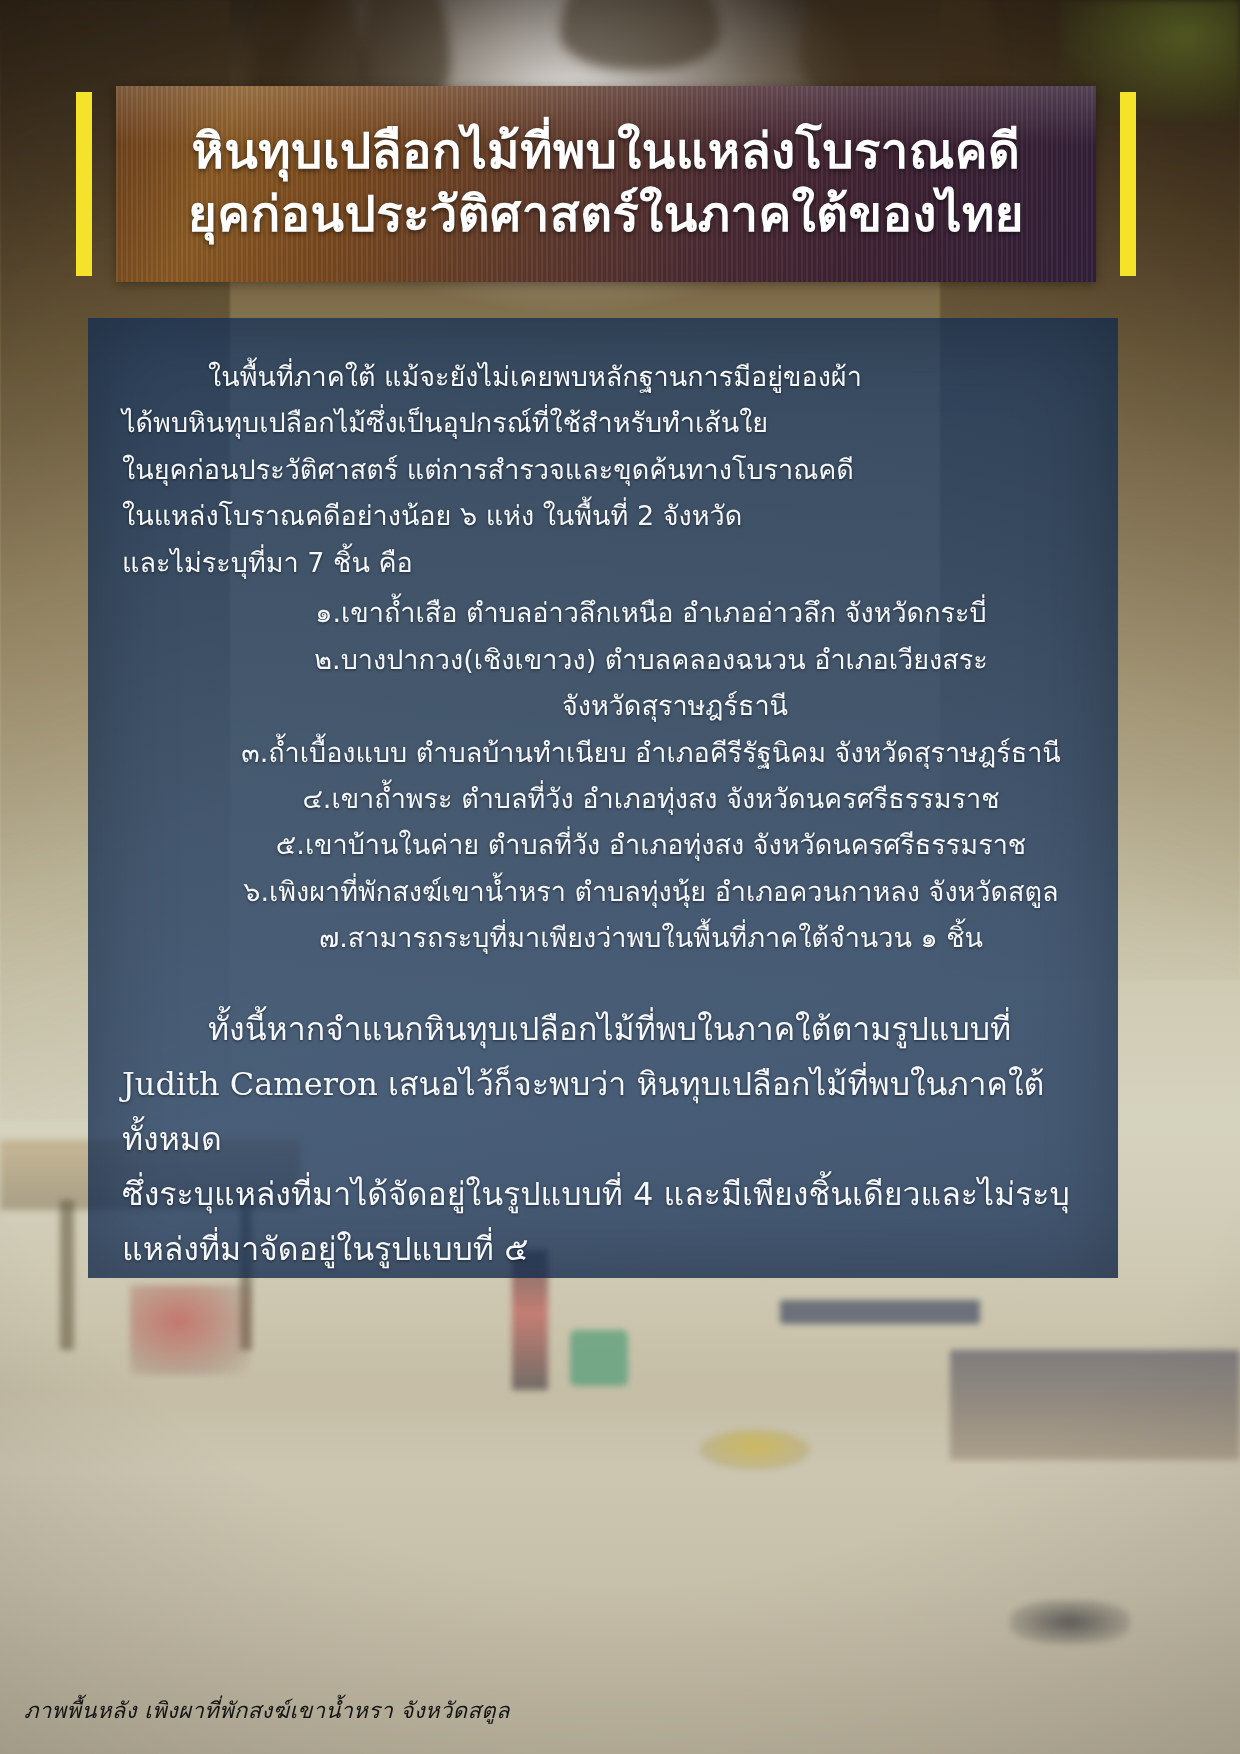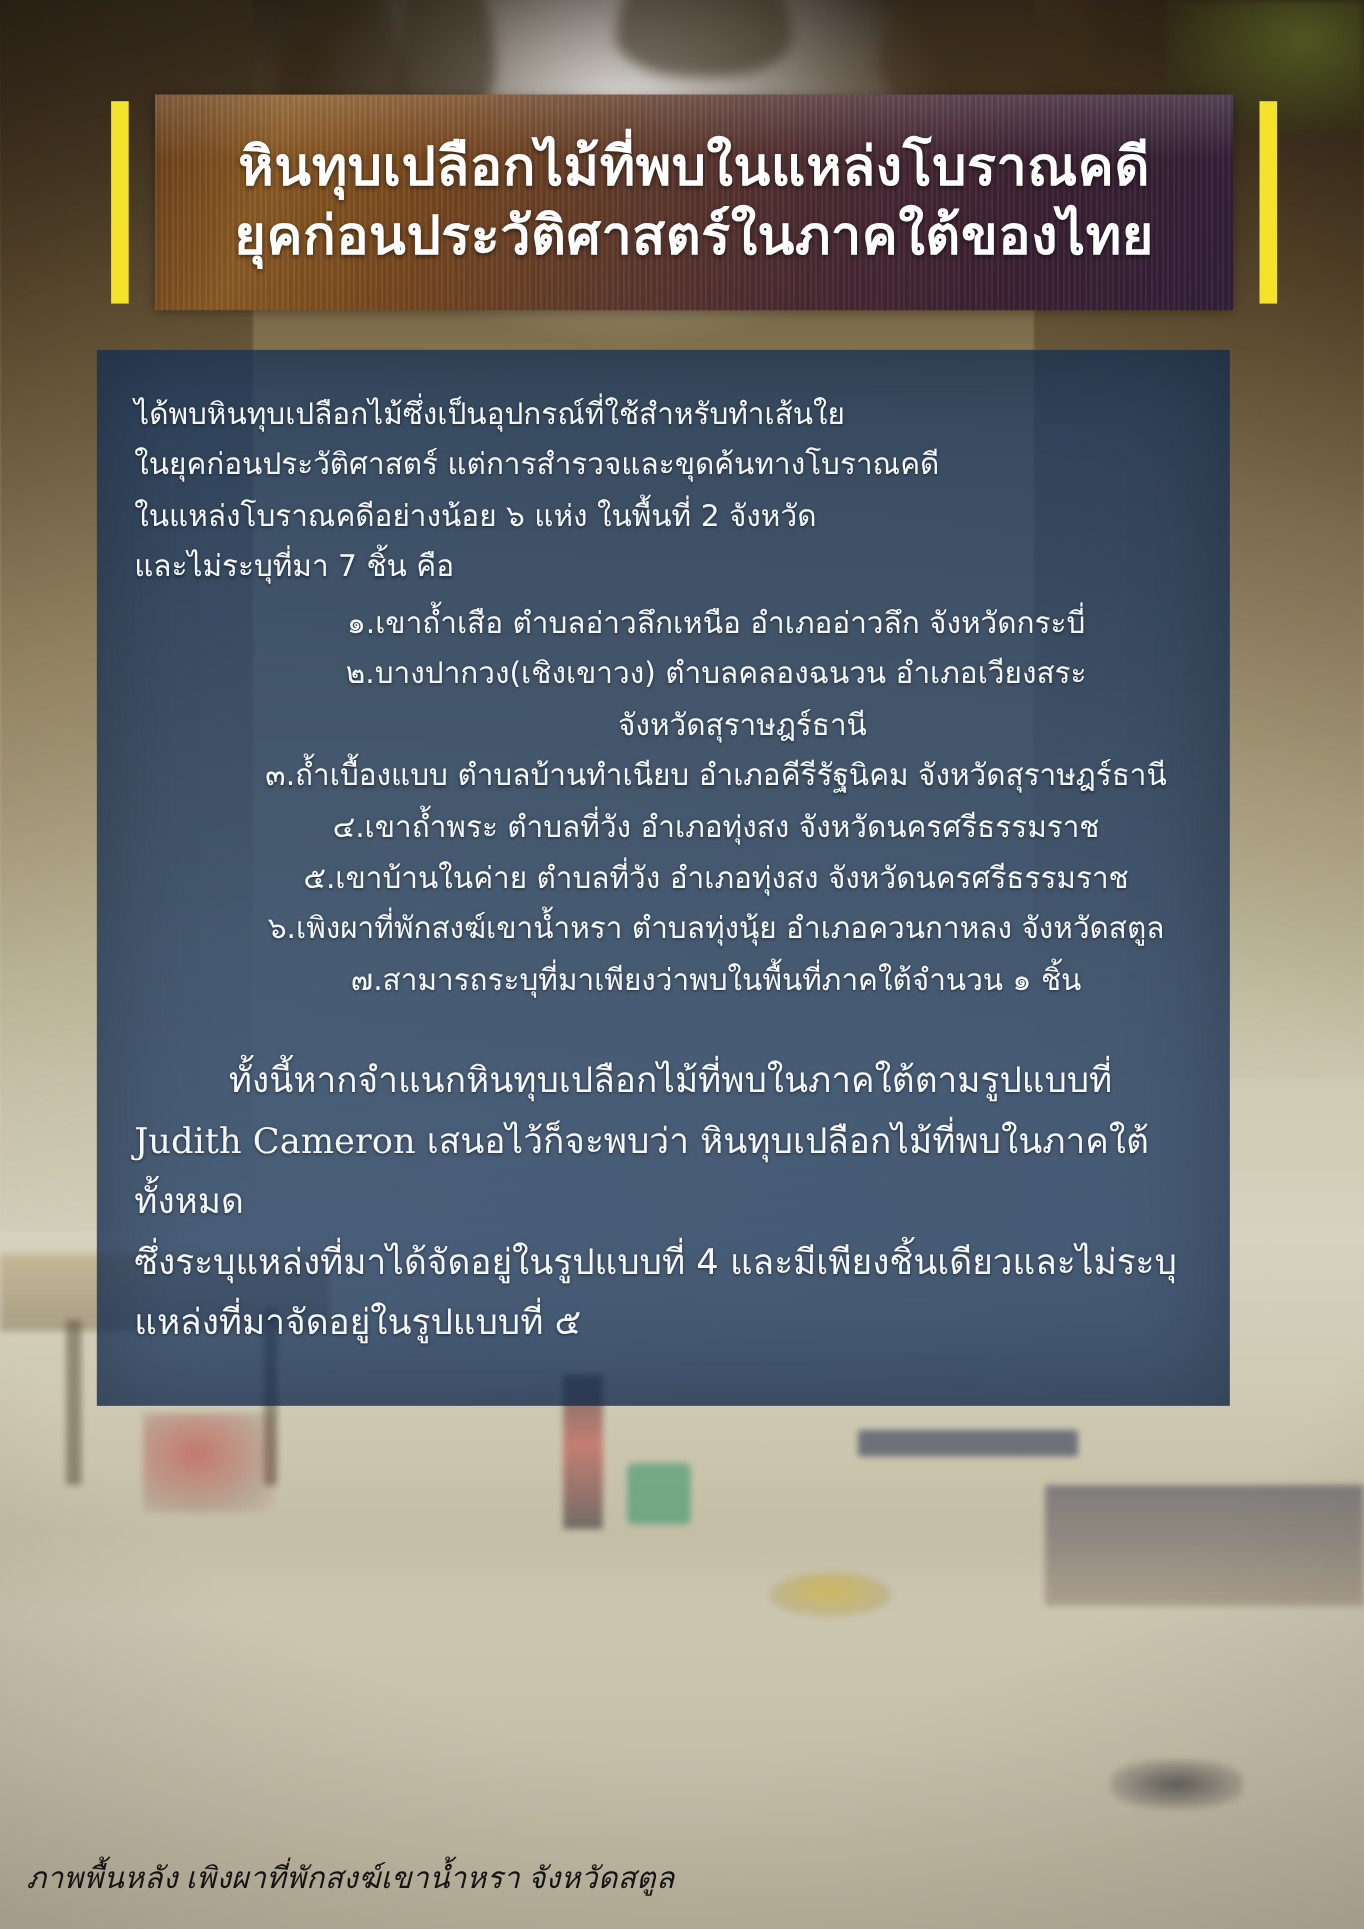--- a/index.html
+++ b/index.html
@@ -72,21 +72,21 @@
   
   .shape {
     position: absolute;
     filter: blur(3px);
     opacity: 0.75;
   }
 
   
   .title-wrap {
     position: absolute;
-    left: 101px;
+    left: 76px;
     top: 86px;
     width: 1060px;
     height: 196px;
   }
   .title-bar-left,
   .title-bar-right {
     position: absolute;
     top: 6px;
     width: 16px;
     height: 184px;
@@ -177,25 +177,24 @@
     text-shadow: 0 1px 3px rgba(0,0,0,0.55);
   }
   .closing p.first { text-indent: 86px; }
   .latin { font-family: "DejaVu Serif", "Liberation Serif", serif; }
 
   
   .caption {
     position: absolute;
     left: 24px;
     bottom: 26px;
-    font-size: 27px;
+    font-size: 22px;
     font-style: italic;
     color: #141414;
     letter-spacing: 0.4px;
-    font-family: Liberation Serif, serif;
   }
 </style>
 </head>
 <body>
 
 <div class="poster">
 
   <div class="bg"></div>
   <div class="bg-right-rock"></div>
   <div class="bg-left-rock"></div>
@@ -226,20 +225,21 @@
     <div class="title-bar-left"></div>
     <div class="title-bar-right"></div>
     <div class="title-plate">
       <div class="title-line">หินทุบเปลือกไม้ที่พบในแหล่งโบราณคดี</div>
       <div class="title-line">ยุคก่อนประวัติศาสตร์ในภาคใต้ของไทย</div>
     </div>
   </div>
 
   <div class="panel">
 
+    <p class="p indent">ในพื้นที่ภาคใต้ แม้จะยังไม่เคยพบหลักฐานการมีอยู่ของผ้า</p>
     <p class="p">ได้พบหินทุบเปลือกไม้ซึ่งเป็นอุปกรณ์ที่ใช้สำหรับทำเส้นใย</p>
     <p class="p">ในยุคก่อนประวัติศาสตร์ แต่การสำรวจและขุดค้นทางโบราณคดี</p>
     <p class="p">ในแหล่งโบราณคดีอย่างน้อย ๖ แห่ง ในพื้นที่ 2 จังหวัด</p>
     <p class="p">และไม่ระบุที่มา 7 ชิ้น คือ</p>
 
     <ul class="list">
       <li>๑.เขาถ้ำเสือ ตำบลอ่าวลึกเหนือ อำเภออ่าวลึก จังหวัดกระบี่</li>
       <li>๒.บางปากวง(เชิงเขาวง) ตำบลคลองฉนวน อำเภอเวียงสระ</li>
       <li class="sub">จังหวัดสุราษฎร์ธานี</li>
       <li>๓.ถ้ำเบื้องแบบ ตำบลบ้านทำเนียบ อำเภอคีรีรัฐนิคม จังหวัดสุราษฎร์ธานี</li>

